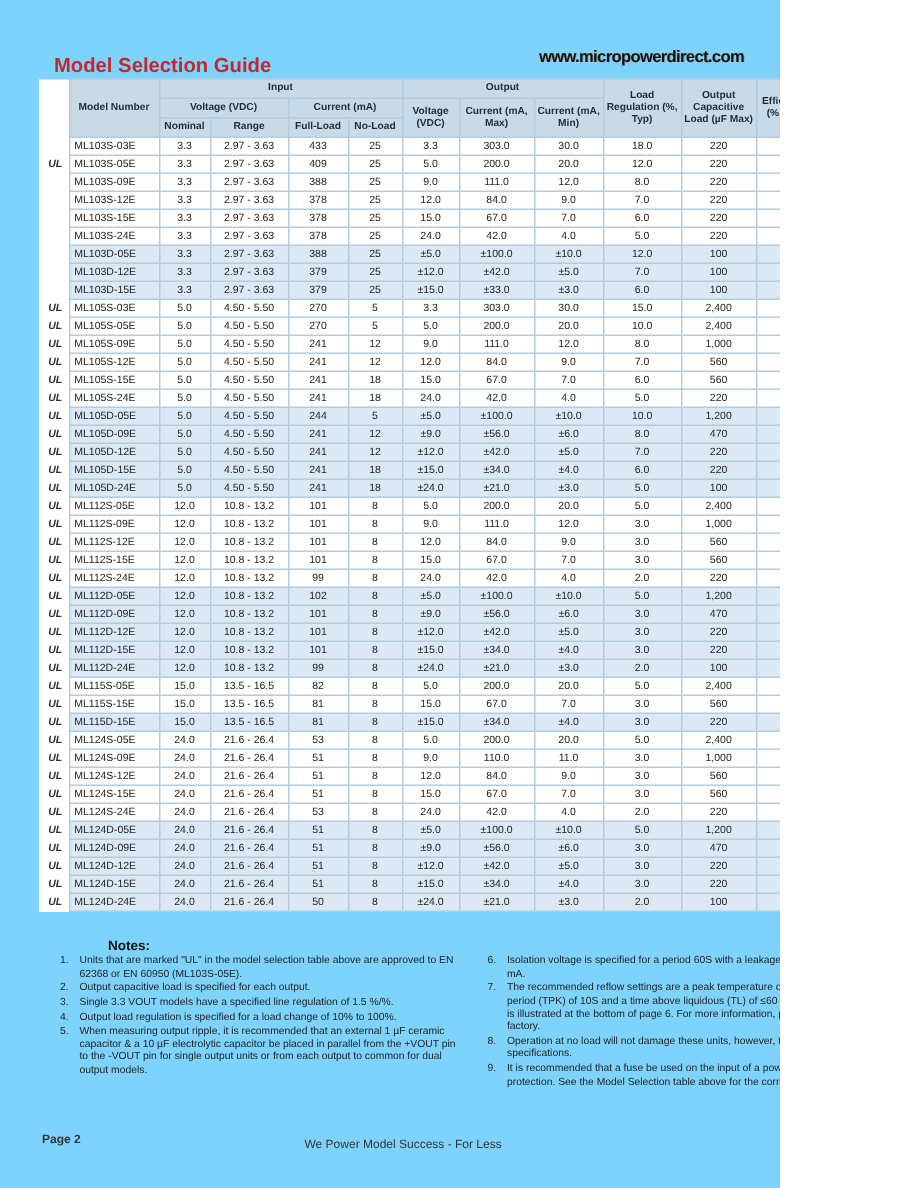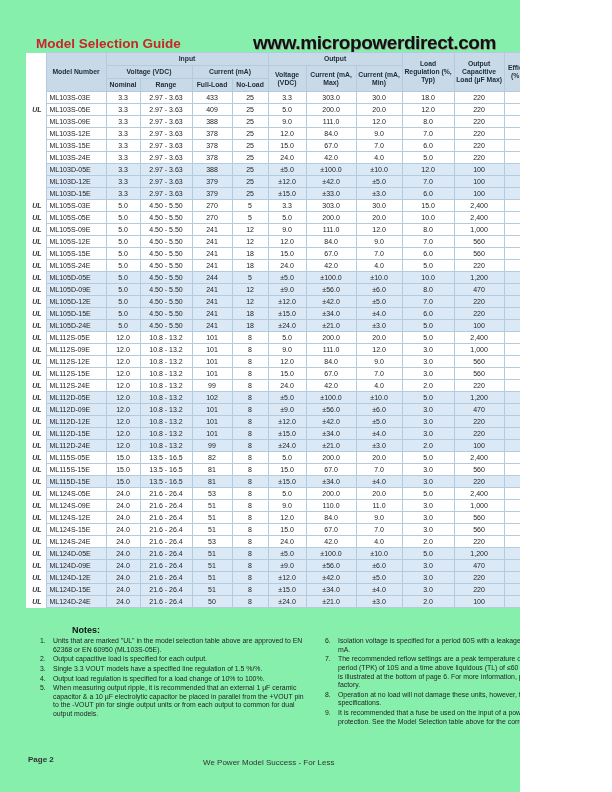--- a/index.html
+++ b/index.html
@@ -1,23 +1,23 @@
 <!DOCTYPE html>
 <html><head>
 <meta charset="utf-8">
 <style>
   * { margin:0; padding:0; box-sizing:border-box; }
   html,body { background:#fff; }
   .page {
-    position:relative; width:520px; height:792px; background:#86efac; overflow:hidden;
+    position:relative; width:520px; height:792px; background:#7dd3fc; overflow:hidden;
     font-family:"Liberation Sans", sans-serif; color:#1c1c1c;
   }
   .doc-header { position:absolute; top:32px; left:36px; right:24px; height:22px; }
   .doc-title { position:absolute; left:0; top:4px; font-size:13.5px; font-weight:bold; color:#c9252b; }
-  .doc-site  { position:absolute; right:0; top:0; font-size:19px; font-weight:bold; color:#111;
+  .doc-site  { position:absolute; right:0; top:0; font-size:11px; font-weight:bold; color:#111;
                letter-spacing:-0.4px; text-shadow:0.6px 0.6px 0 #999; }
 
   table.mtable {
     position:absolute; left:26px; top:52px; border-collapse:collapse; table-layout:fixed;
     width:565px; font-size:7px;
   }
   .mtable th, .mtable td { border:1px solid #b3cbdd; text-align:center; vertical-align:middle; padding:0 1px; }
   .mtable thead th { background:#c8d9e8; font-weight:bold; font-size:6.8px; line-height:1.15; color:#1d2b36; }
   .mtable thead tr { height:13px; }
   .mtable tbody tr { height:12px; }

